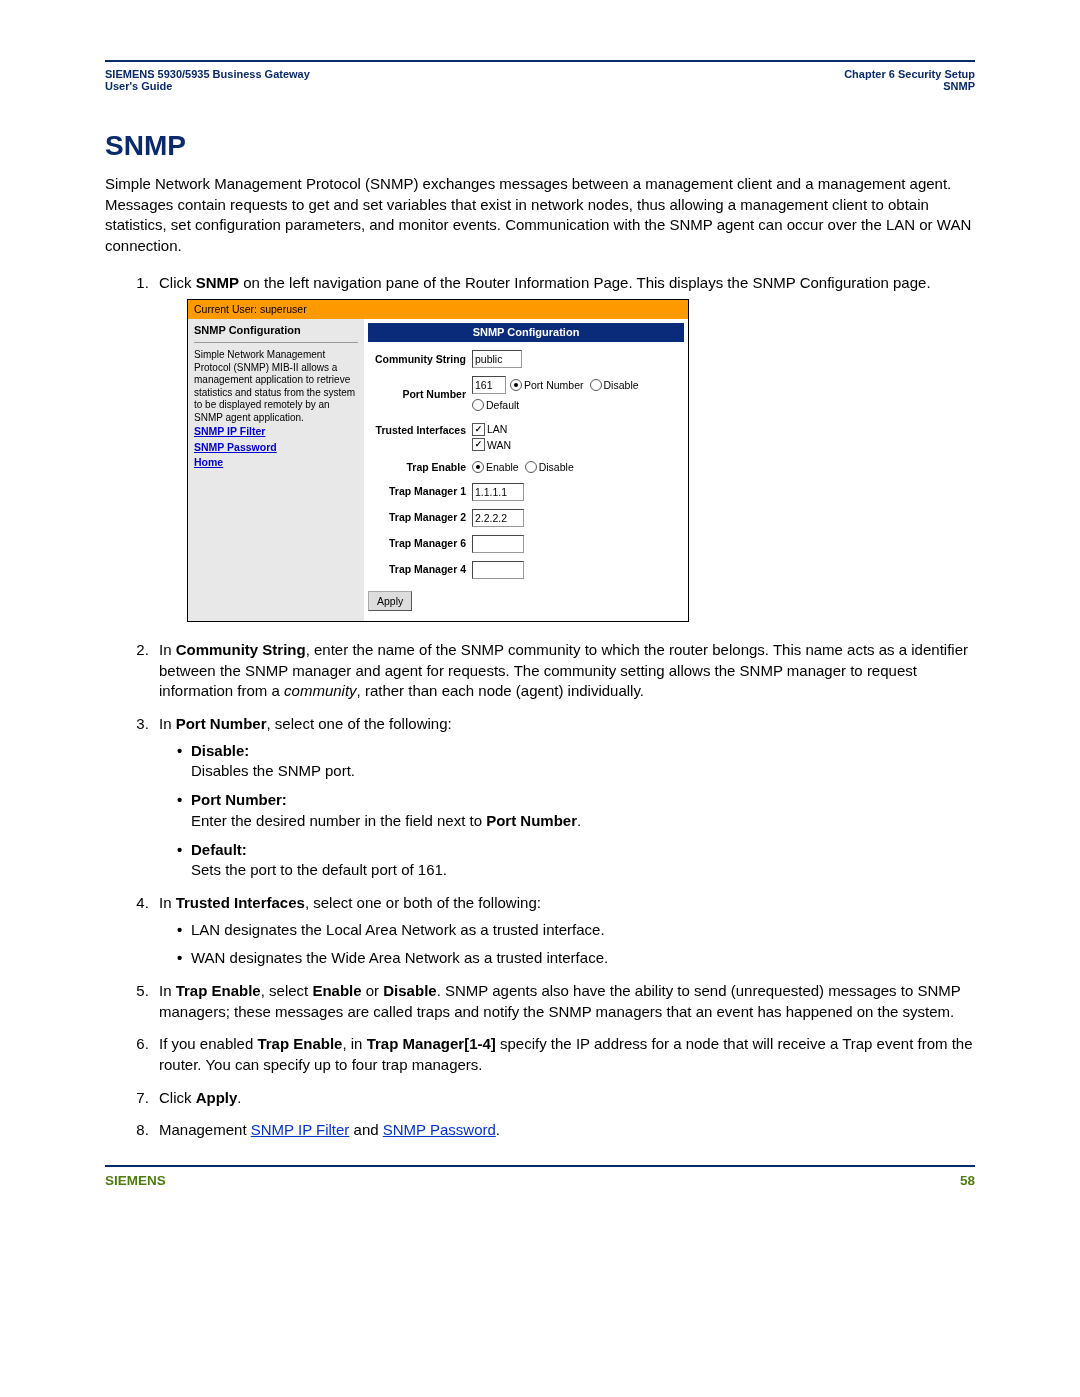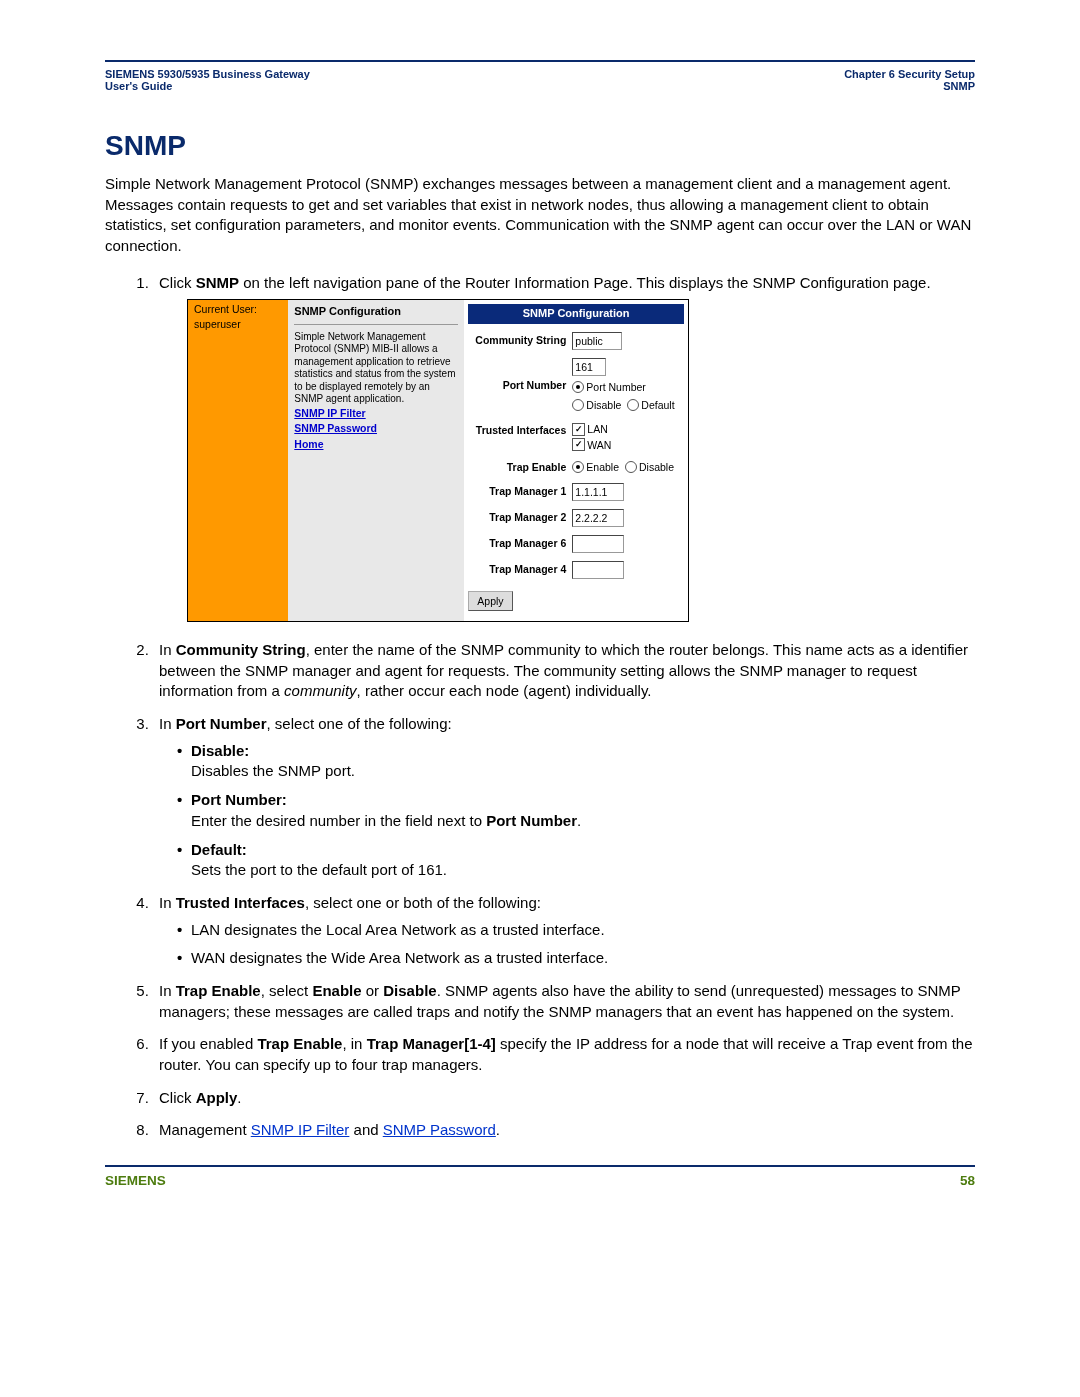--- a/index.html
+++ b/index.html
@@ -68,21 +68,21 @@
 
   
   .fig {
     width: 500px;
     margin: 6px 0 18px 28px;
     border: 1px solid #000;
     font-family: Tahoma, Arial, sans-serif;
     font-size: 10.5px;
     background: #e8e8e8;
     display: flex;
-    flex-direction: row;
+    flex-direction: column;
   }
   .fig-header {
     background: #ff9900;
     color: #000;
     padding: 2px 6px;
     font-size: 10.5px;
   }
   .fig-body { display: flex; }
   .fig-left {
     width: 176px;
@@ -133,21 +133,21 @@
     text-align: right;
     font-weight: bold;
     font-size: 10.5px;
     padding-right: 6px;
     box-sizing: border-box;
   }
   .form-ctrl {
     flex: 1;
     font-size: 10.5px;
     display: flex;
-    align-items: flex-end;
+    align-items: center;
     gap: 4px;
     flex-wrap: wrap;
   }
   .txt-input {
     border: 1px inset #999;
     background: #fff;
     font-size: 10.5px;
     padding: 1px 2px;
     height: 14px;
     box-sizing: content-box;
@@ -324,21 +324,21 @@
                 </div>
             </div>
 
             <div class="apply-btn">Apply</div>
           </div>
         </div>
       </div>
     </li>
 
     <li>
-      <span>In </span><span class="b">Community String</span><span>, enter the name of the SNMP community to which the router belongs. This name acts as a identifier between the SNMP manager and agent for requests. The community setting allows the SNMP manager to request information from a </span><span class="i">community</span><span>, rather occur each node (agent) individually.</span>
+      <span>In </span><span class="b">Community String</span><span>, enter the name of the SNMP community to which the router belongs. This name acts as a identifier between the SNMP manager and agent for requests. The community setting allows the SNMP manager to request information from a </span><span class="i">community</span><span>, rather than each node (agent) individually.</span>
     </li>
 
     <li>
       <span>In </span><span class="b">Port Number</span><span>, select one of the following:</span>
       <ul class="sub-list">
         <li>
           <span class="b"><span>Disable</span>:</span><br>
           <span>Disables the SNMP port.</span>
         </li>
         <li>

